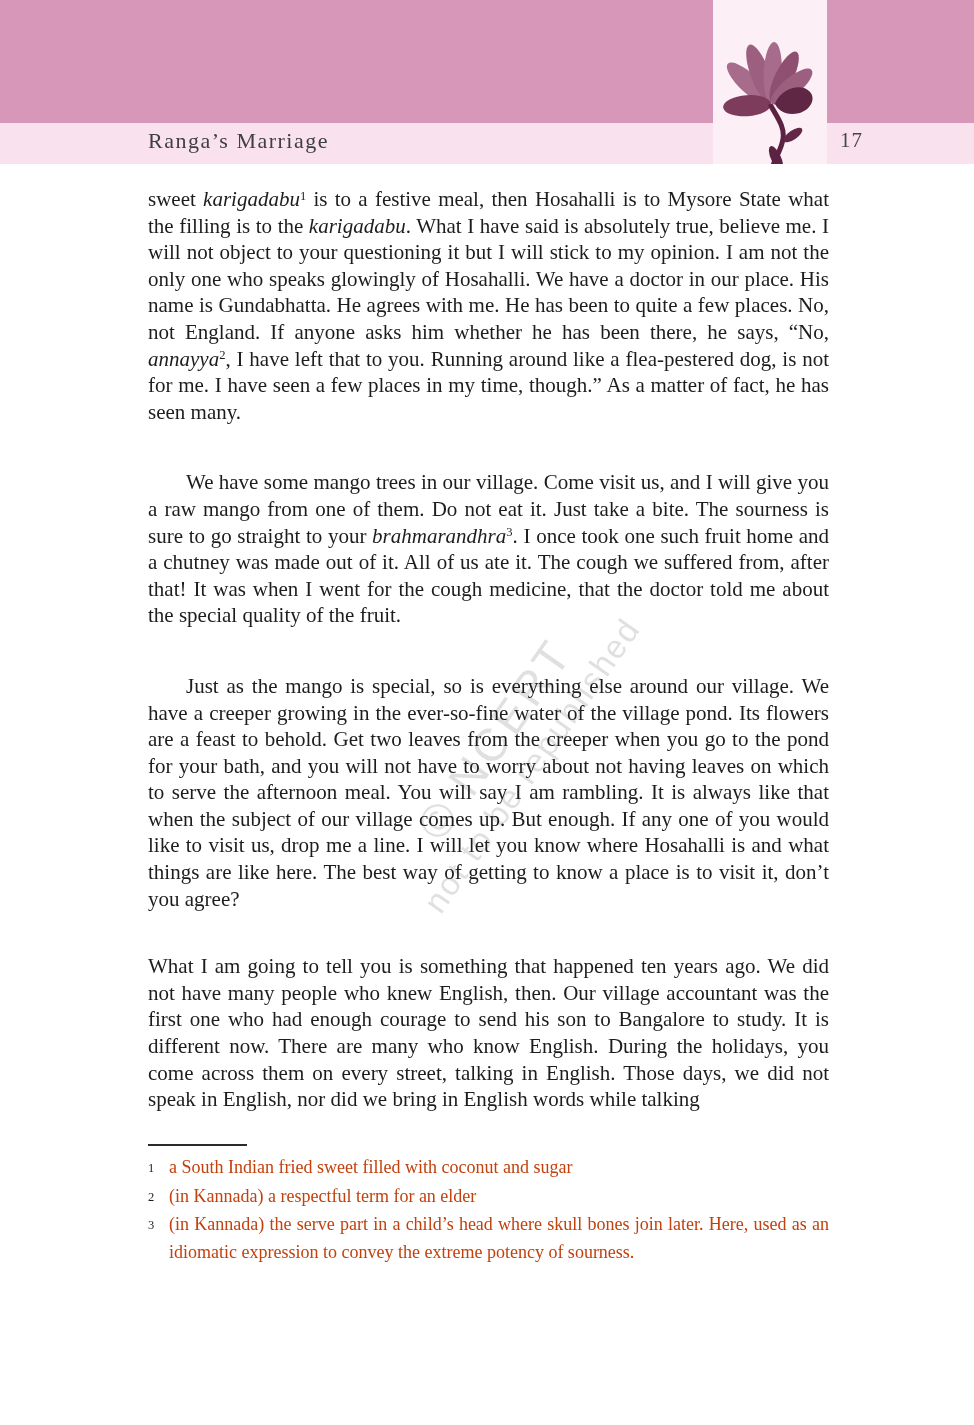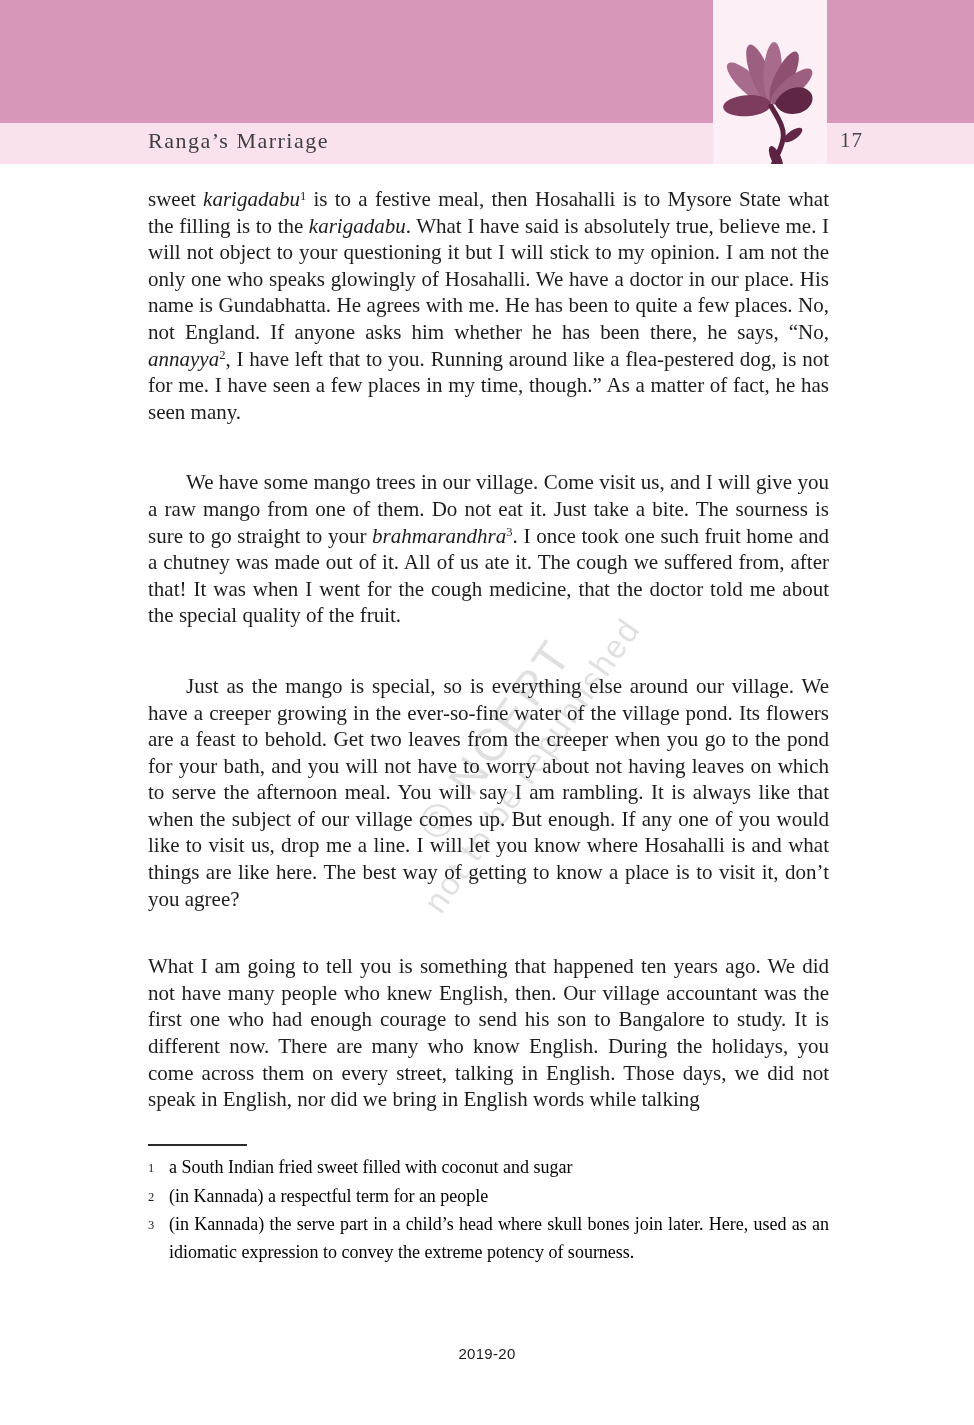--- a/index.html
+++ b/index.html
@@ -58,21 +58,21 @@
   .body-text p.section-start{margin-top:41px;}
   .body-text i{}
   .sup{font-size:0.60em;position:relative;top:-0.5em;line-height:0;}
   
   .footnotes{
     position:absolute;left:148px;top:1144px;width:681px;z-index:2;
   }
   .fn-rule{width:99px;border-top:2px solid #2b2b2b;margin:0 0 8px 0;}
   .fn-row{display:flex;font-size:18px;line-height:27.5px;margin:0 0 1px 0;}
   .fn-marker{flex:none;width:21px;font-size:12.5px;position:relative;top:1px;color:#1d1d1d;}
-  .fn-text{flex:1;text-align:justify;color:#000000;}
+  .fn-text{flex:1;text-align:justify;color:#c2410c;}
   
   .page-footer{
     position:absolute;left:0;top:1345px;width:974px;
     text-align:center;
     font-family:"Liberation Sans","DejaVu Sans",sans-serif;
     font-size:15px;color:#1c1c1c;letter-spacing:0.3px;
     z-index:2;
   }
 </style>
 </head>
@@ -139,26 +139,23 @@
 
   <section class="footnotes">
     <div class="fn-rule"></div>
     <div id="footnotes">
         <div class="fn-row">
           <span class="fn-marker">1</span>
           <span class="fn-text">a South Indian fried sweet filled with coconut and sugar</span>
         </div>
         <div class="fn-row">
           <span class="fn-marker">2</span>
-          <span class="fn-text">(in Kannada) a respectful term for an people</span>
+          <span class="fn-text">(in Kannada) a respectful term for an elder</span>
         </div>
         <div class="fn-row">
           <span class="fn-marker">3</span>
           <span class="fn-text">(in Kannada) the serve part in a child’s head where skull bones join later. Here, used as an idiomatic expression to convey the extreme potency of sourness.</span>
         </div>
       </div>
   </section>
 
-  <footer class="page-footer">
-    <span>2019-20</span>
-  </footer>
 
 </div>
 
 </body></html>

